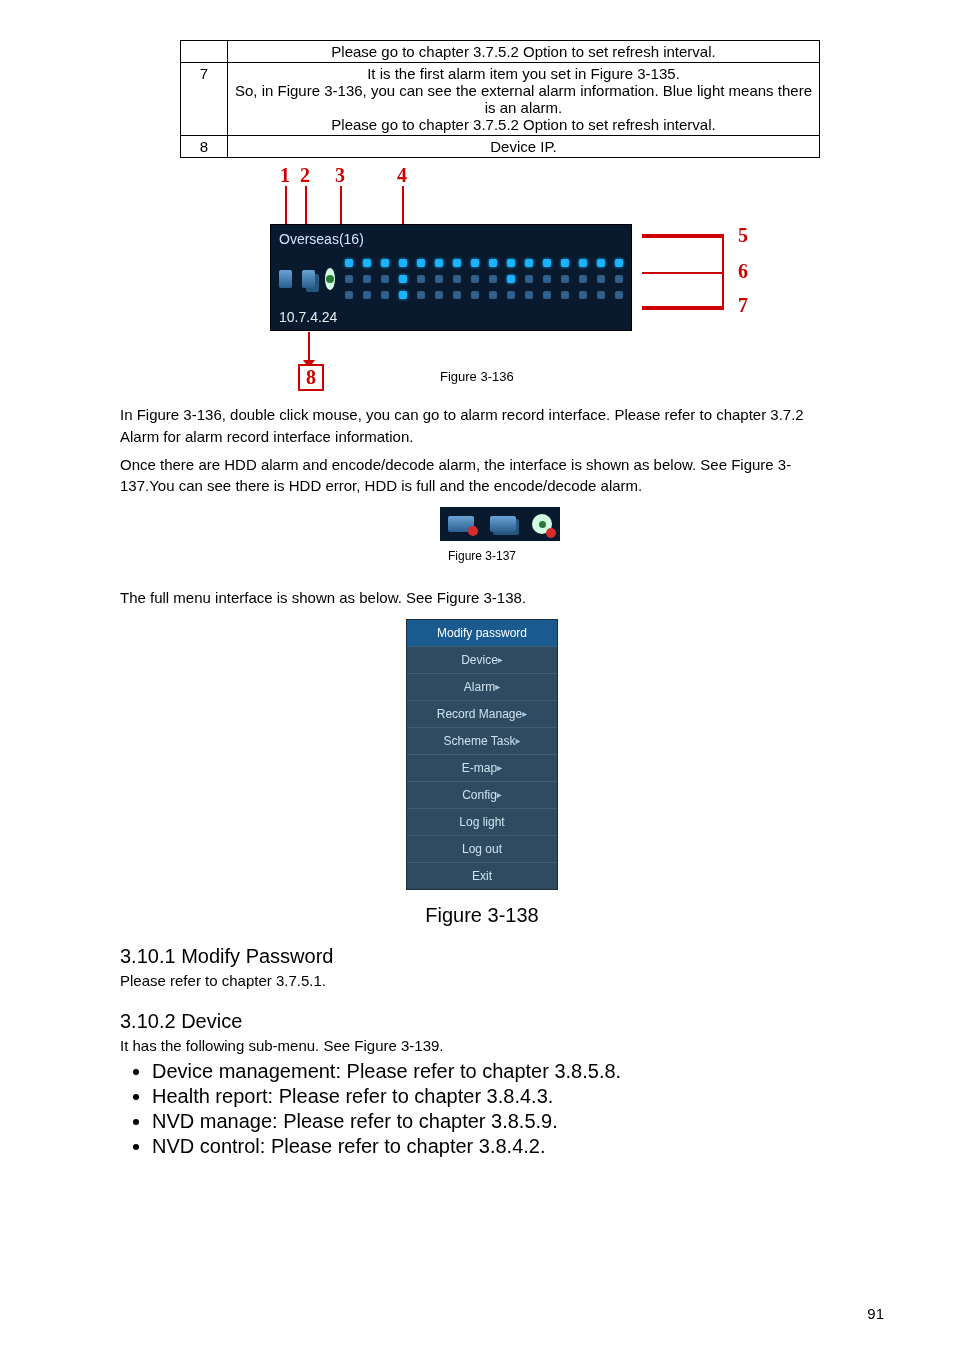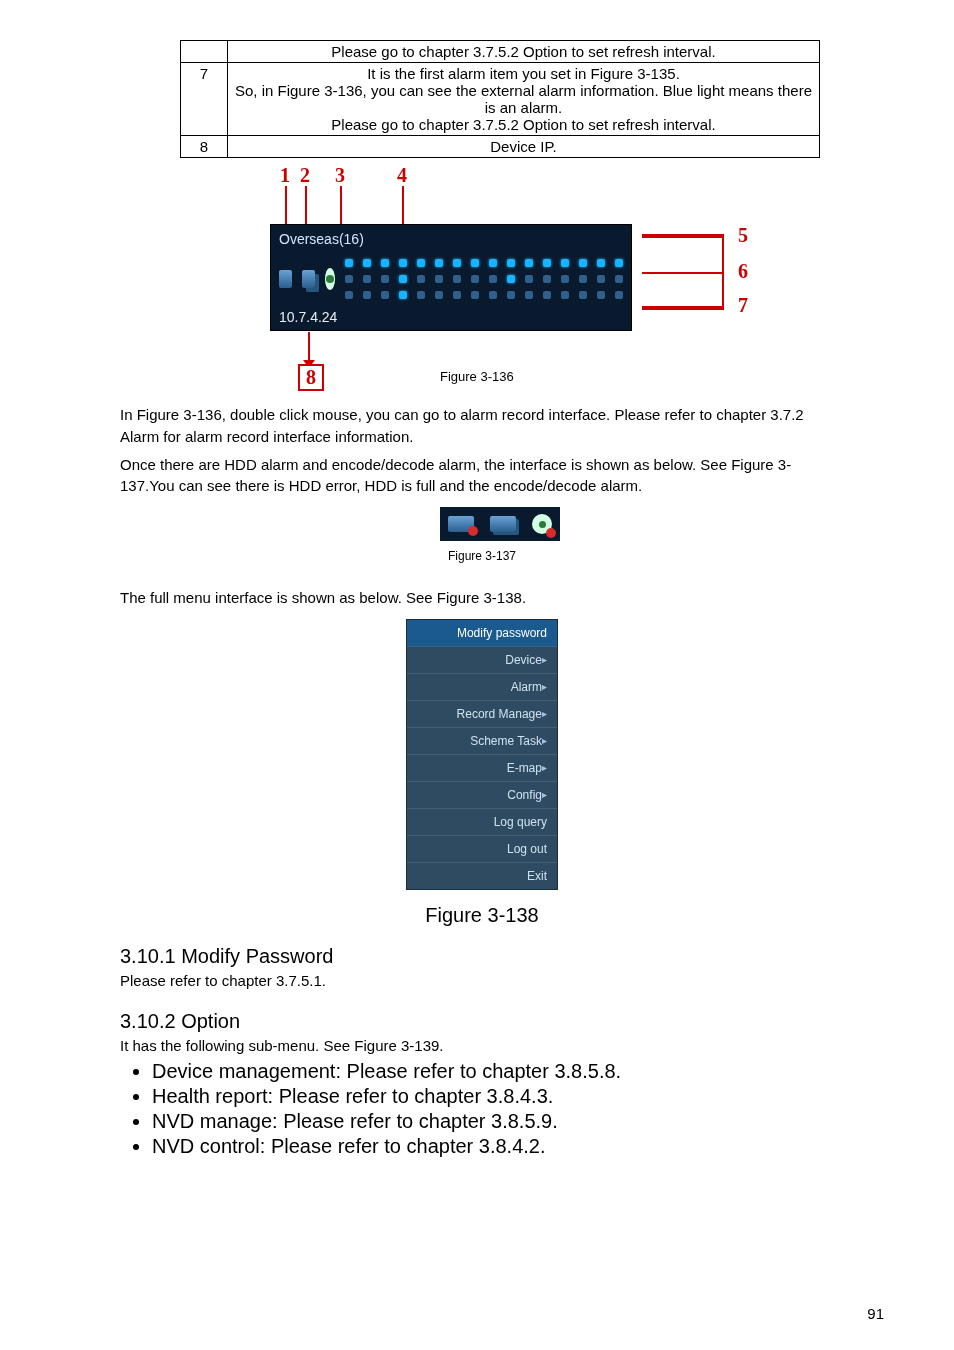--- a/index.html
+++ b/index.html
@@ -244,21 +244,21 @@
     background: #2f4b62;
     border: 1px solid #1d2f3d;
     font-size: 12px;
     color: #cde2ee;
     text-align: left;
   }
   .menu138 .mi {
     padding: 6px 10px;
     border-bottom: 1px solid #425f77;
     display: flex;
-    justify-content: flex-end;
+    justify-content: center;
     align-items: center;
   }
   .menu138 .mi.top {
     background: #1a5a8f;
     color: #fff;
   }
   .menu138 .mi:last-child { border-bottom: none; }
   .menu138 .arr {
     color: #9fc7e4;
     font-size: 10px;
@@ -449,36 +449,36 @@
         </div>
       <div class="mi">
           <span>E-map</span>
           <span class="arr">▸</span>
         </div>
       <div class="mi">
           <span>Config</span>
           <span class="arr">▸</span>
         </div>
       <div class="mi">
-          <span>Log query</span>
+          <span>Log light</span>
         </div>
       <div class="mi">
           <span>Log out</span>
         </div>
       <div class="mi">
           <span>Exit</span>
         </div>
     </div>
   </div>
   <div class="fig138-caption">Figure 3-138</div>
 
   <h3 class="subsec">3.10.1 Modify Password</h3>
   <p class="prose" style="margin-top:0;">Please refer to chapter 3.7.5.1.</p>
 
-  <h3 class="subsec">3.10.2 Option</h3>
+  <h3 class="subsec">3.10.2 Device</h3>
   <p class="prose" style="margin-top:0; margin-bottom:2px;">It has the following sub-menu. See Figure 3-139.</p>
   <ul class="bullets">
     <li>Device management: Please refer to chapter 3.8.5.8.</li>
     <li>Health report: Please refer to chapter 3.8.4.3.</li>
     <li>NVD manage: Please refer to chapter 3.8.5.9.</li>
     <li>NVD control: Please refer to chapter 3.8.4.2.</li>
   </ul>
 
   <div class="page-num">91</div>
 </div>

